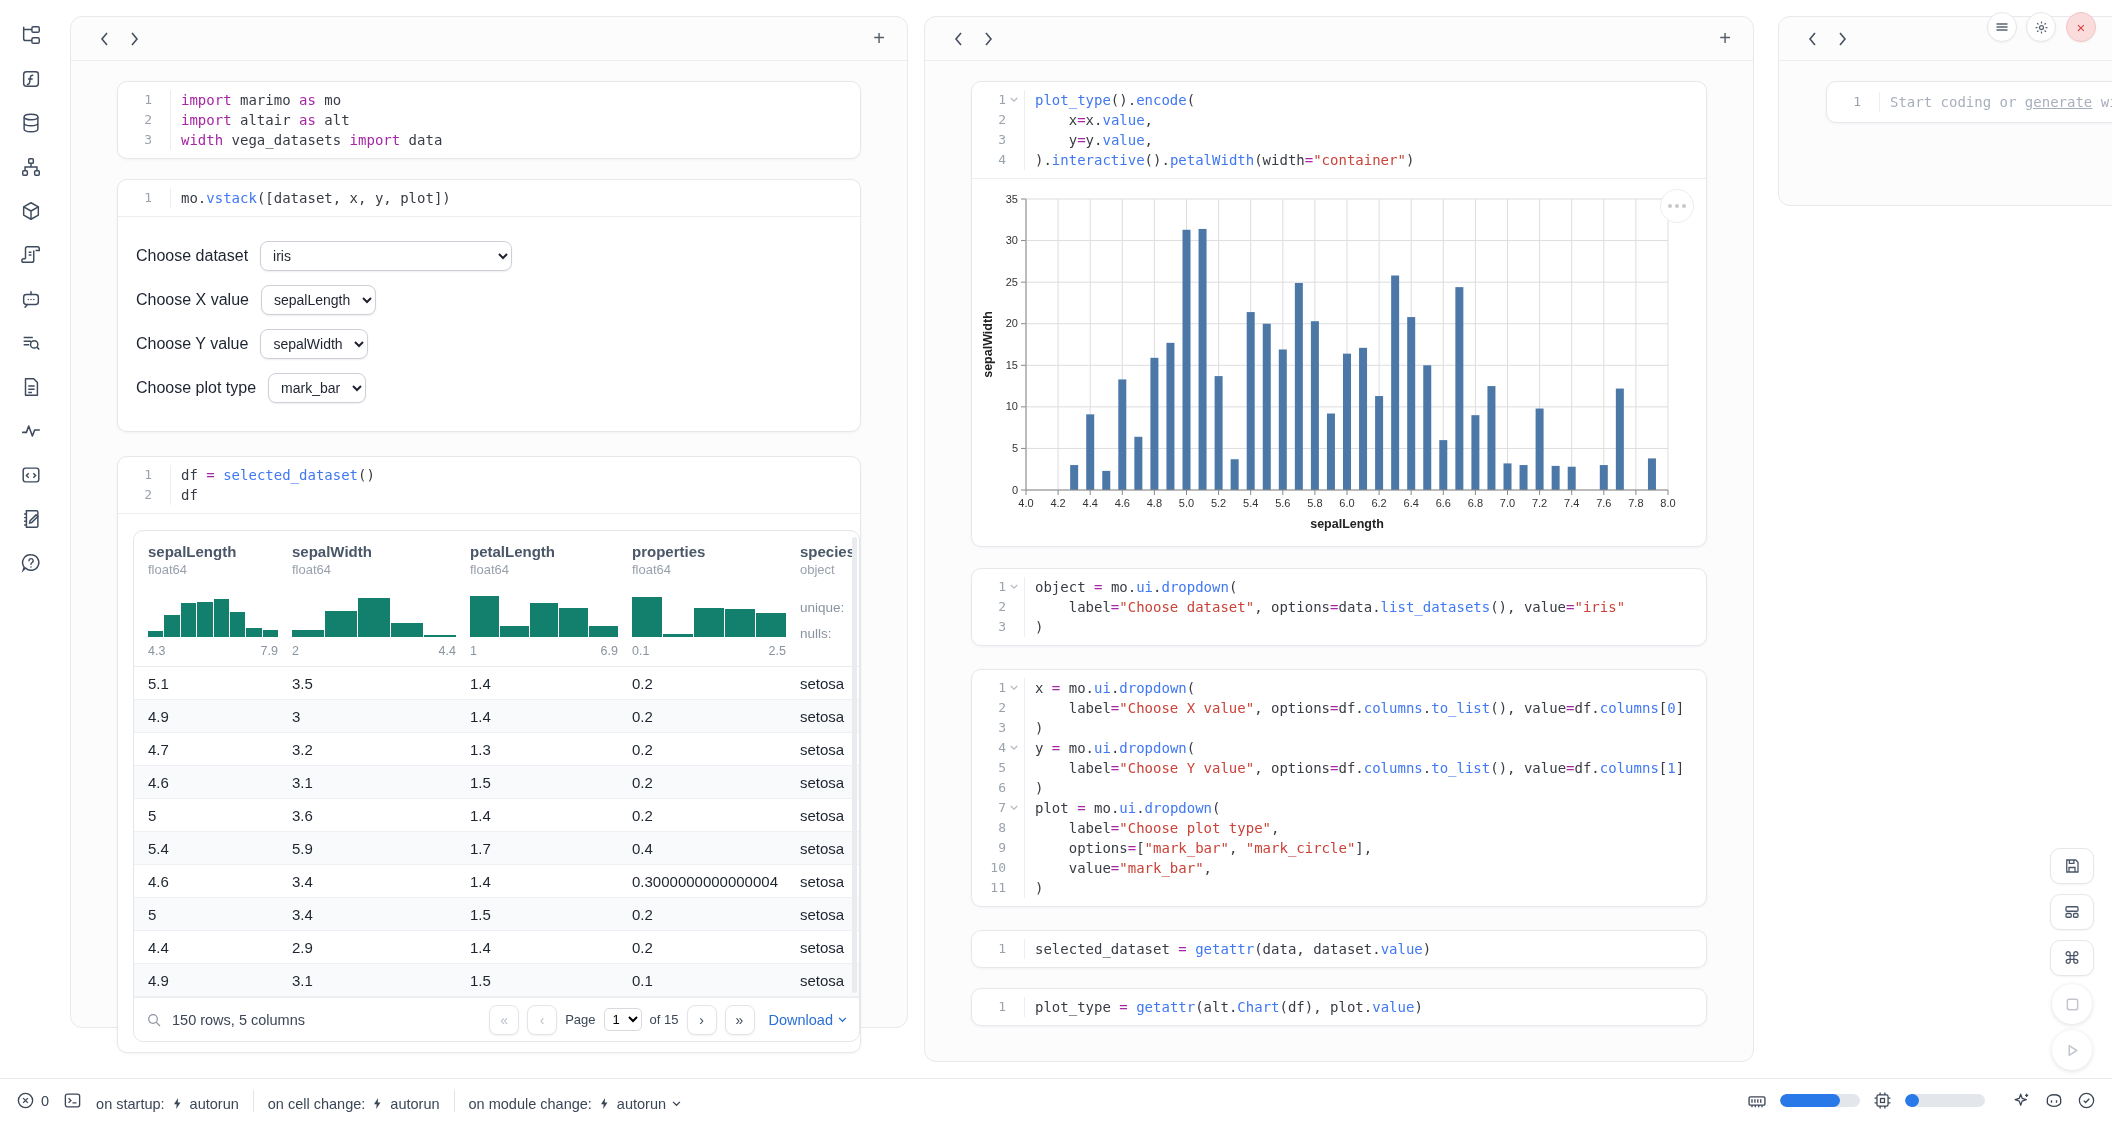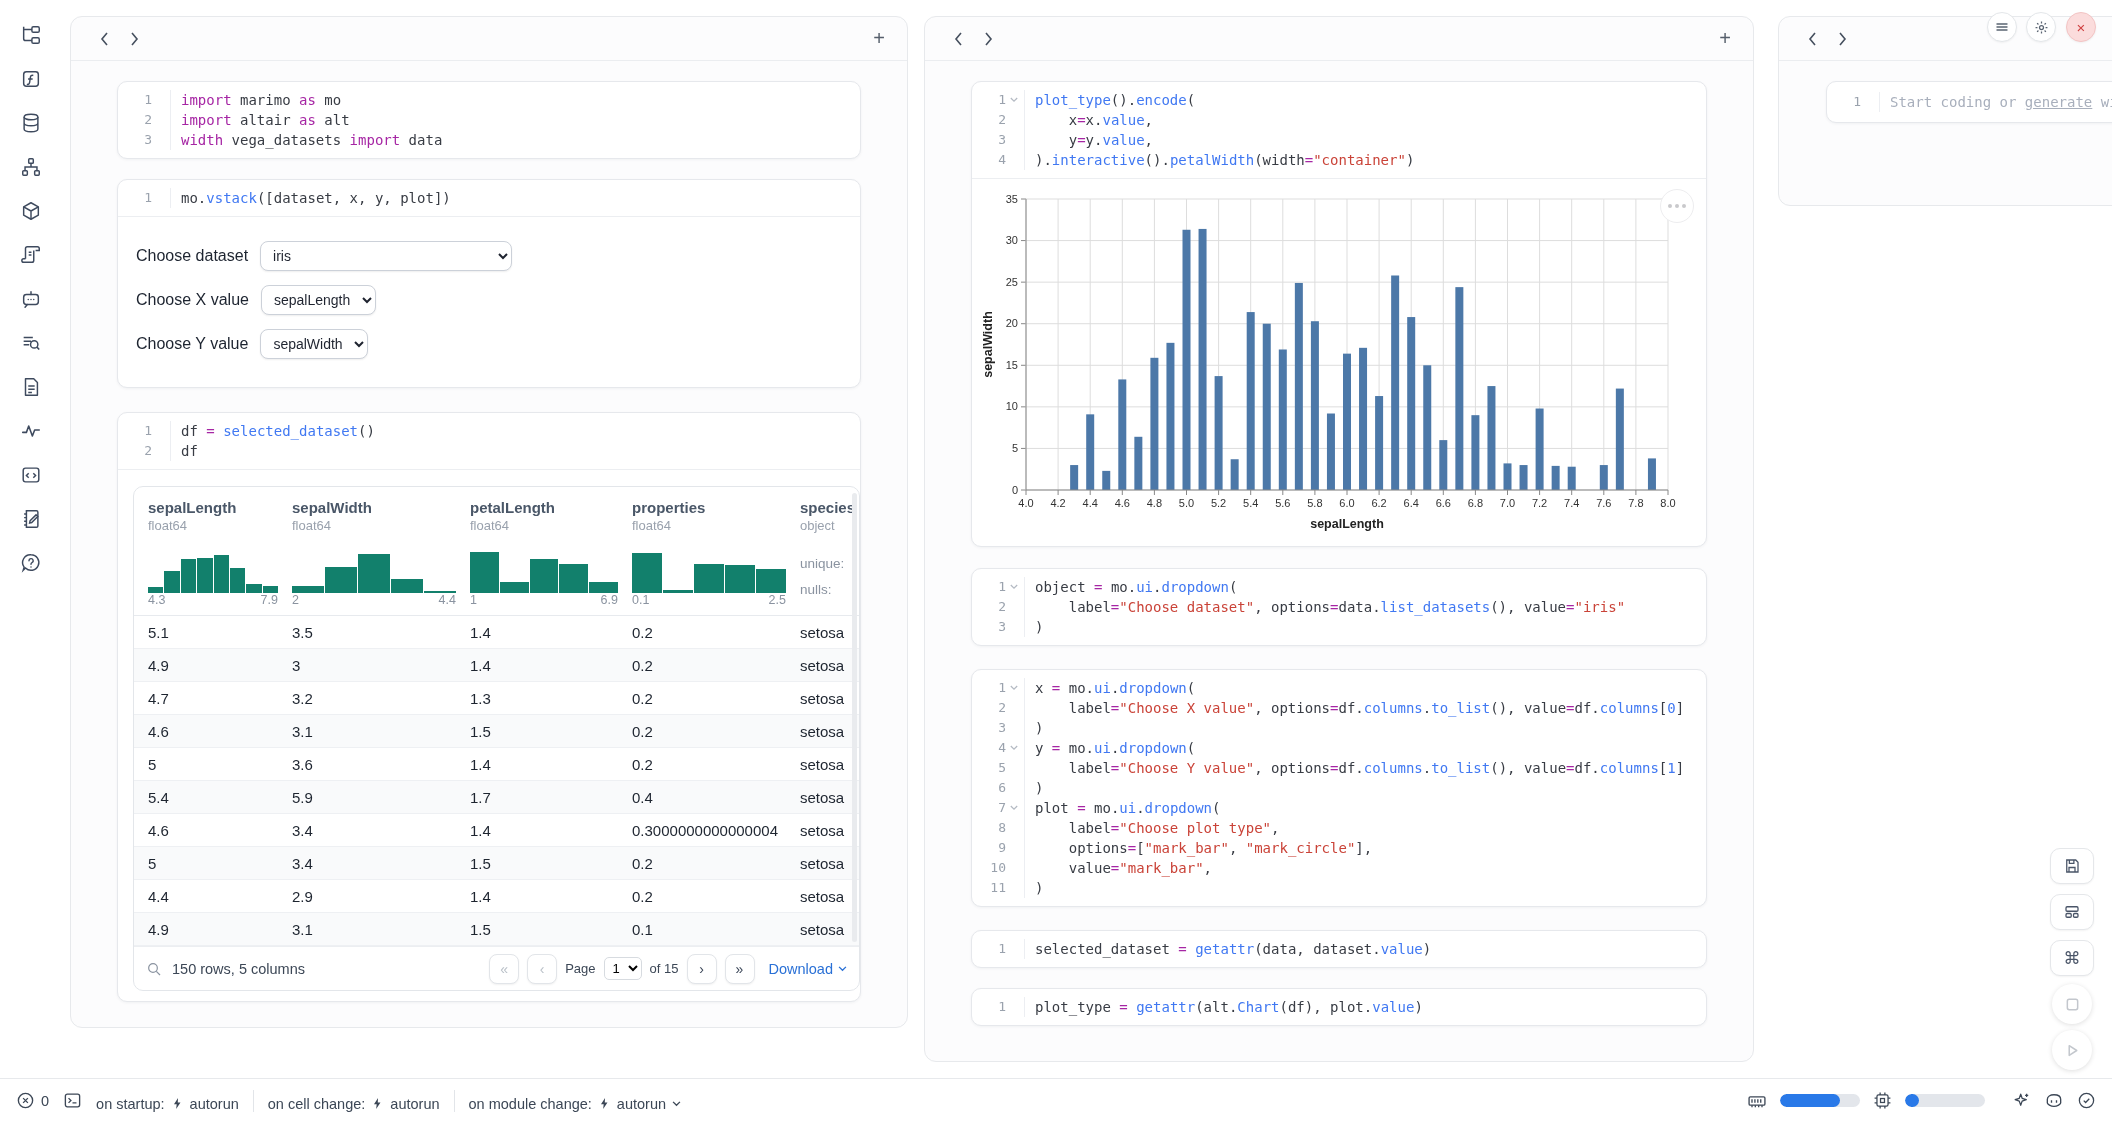--- a/index.html
+++ b/index.html
@@ -49,21 +49,21 @@
   .tbl-pad { padding:16px 15px 10px; }
   .dftable { position:relative; border:1px solid #e3e6ea; border-radius:10px; overflow:hidden;
     width:727px; background:#fff; }
   .t-head { display:flex; border-bottom:1px solid #e7eaee; }
   .t-col { flex:none; padding:12px 14px 8px 0; }
   .t-col:first-child { padding-left:14px; }
   .t-name { font-weight:bold; color:#4a5768; font-size:15px; }
   .t-dtype { color:#99a1ad; font-size:13px; margin-top:2px; }
   .hist-bars { margin-top:14px; display:flex; align-items:flex-end; height:46px; gap:1px; }
   .hist-bars i { flex:1; background:#12806c; display:block; }
-  .hist-range { display:flex; justify-content:space-between; color:#8a93a0; font-size:12.5px; }
+  .hist-range { display:flex; justify-content:space-between; color:#8a93a0; font-size:12.5px; margin-top:7px; }
   .t-stats { margin-top:18px; font-size:13.5px; color:#8a93a0; line-height:26px; white-space:nowrap; }
   .t-row { display:flex; height:33px; align-items:center; border-bottom:1px solid #eef0f3; }
   .t-row:nth-child(even) { background:#f9fafb; }
   .t-cell { flex:none; font-size:15px; color:#1e2530; padding-right:12px; white-space:nowrap; overflow:hidden; }
   .t-cell:first-child { padding-left:14px; }
   .t-scrollbar { position:absolute; top:6px; right:2px; bottom:48px; width:5px; background:#e9ebee; border-radius:3px; }
   .t-foot { display:flex; align-items:center; height:44px; padding:0 12px; gap:10px; border-top:1px solid #eceef1; }
   .t-summary { font-size:14.5px; color:#3c4756; }
   .t-foot-right { margin-left:auto; display:flex; align-items:center; gap:8px; }
   .pgbtn { width:30px; height:30px; border:1px solid #e2e5e9; border-radius:8px; background:#fff;
@@ -290,20 +290,24 @@
                 <span class="dd-label">Choose dataset</span>
                 <select class="dd wide"><option>iris</option></select>
               </div>
               <div class="dd-row">
                 <span class="dd-label">Choose X value</span>
                 <select class="dd"><option>sepalLength</option></select>
               </div>
               <div class="dd-row">
                 <span class="dd-label">Choose Y value</span>
                 <select class="dd"><option>sepalWidth</option></select>
+              </div>
+              <div class="dd-row">
+                <span class="dd-label">Choose plot type</span>
+                <select class="dd"><option>mark_bar</option></select>
               </div>
             </div>
         </div>
       </div>
       <div class="cell" style="margin-top:24px">
         <div class="cell-code">
             <div class="cl">
               <span class="ln">1</span>
               <span class="fold"></span>
               <span class="ctext"><span class="tk-t">df </span><span class="tk-o">=</span><span class="tk-t"> </span><span class="tk-f">selected_dataset</span><span class="tk-t">()</span></span>

